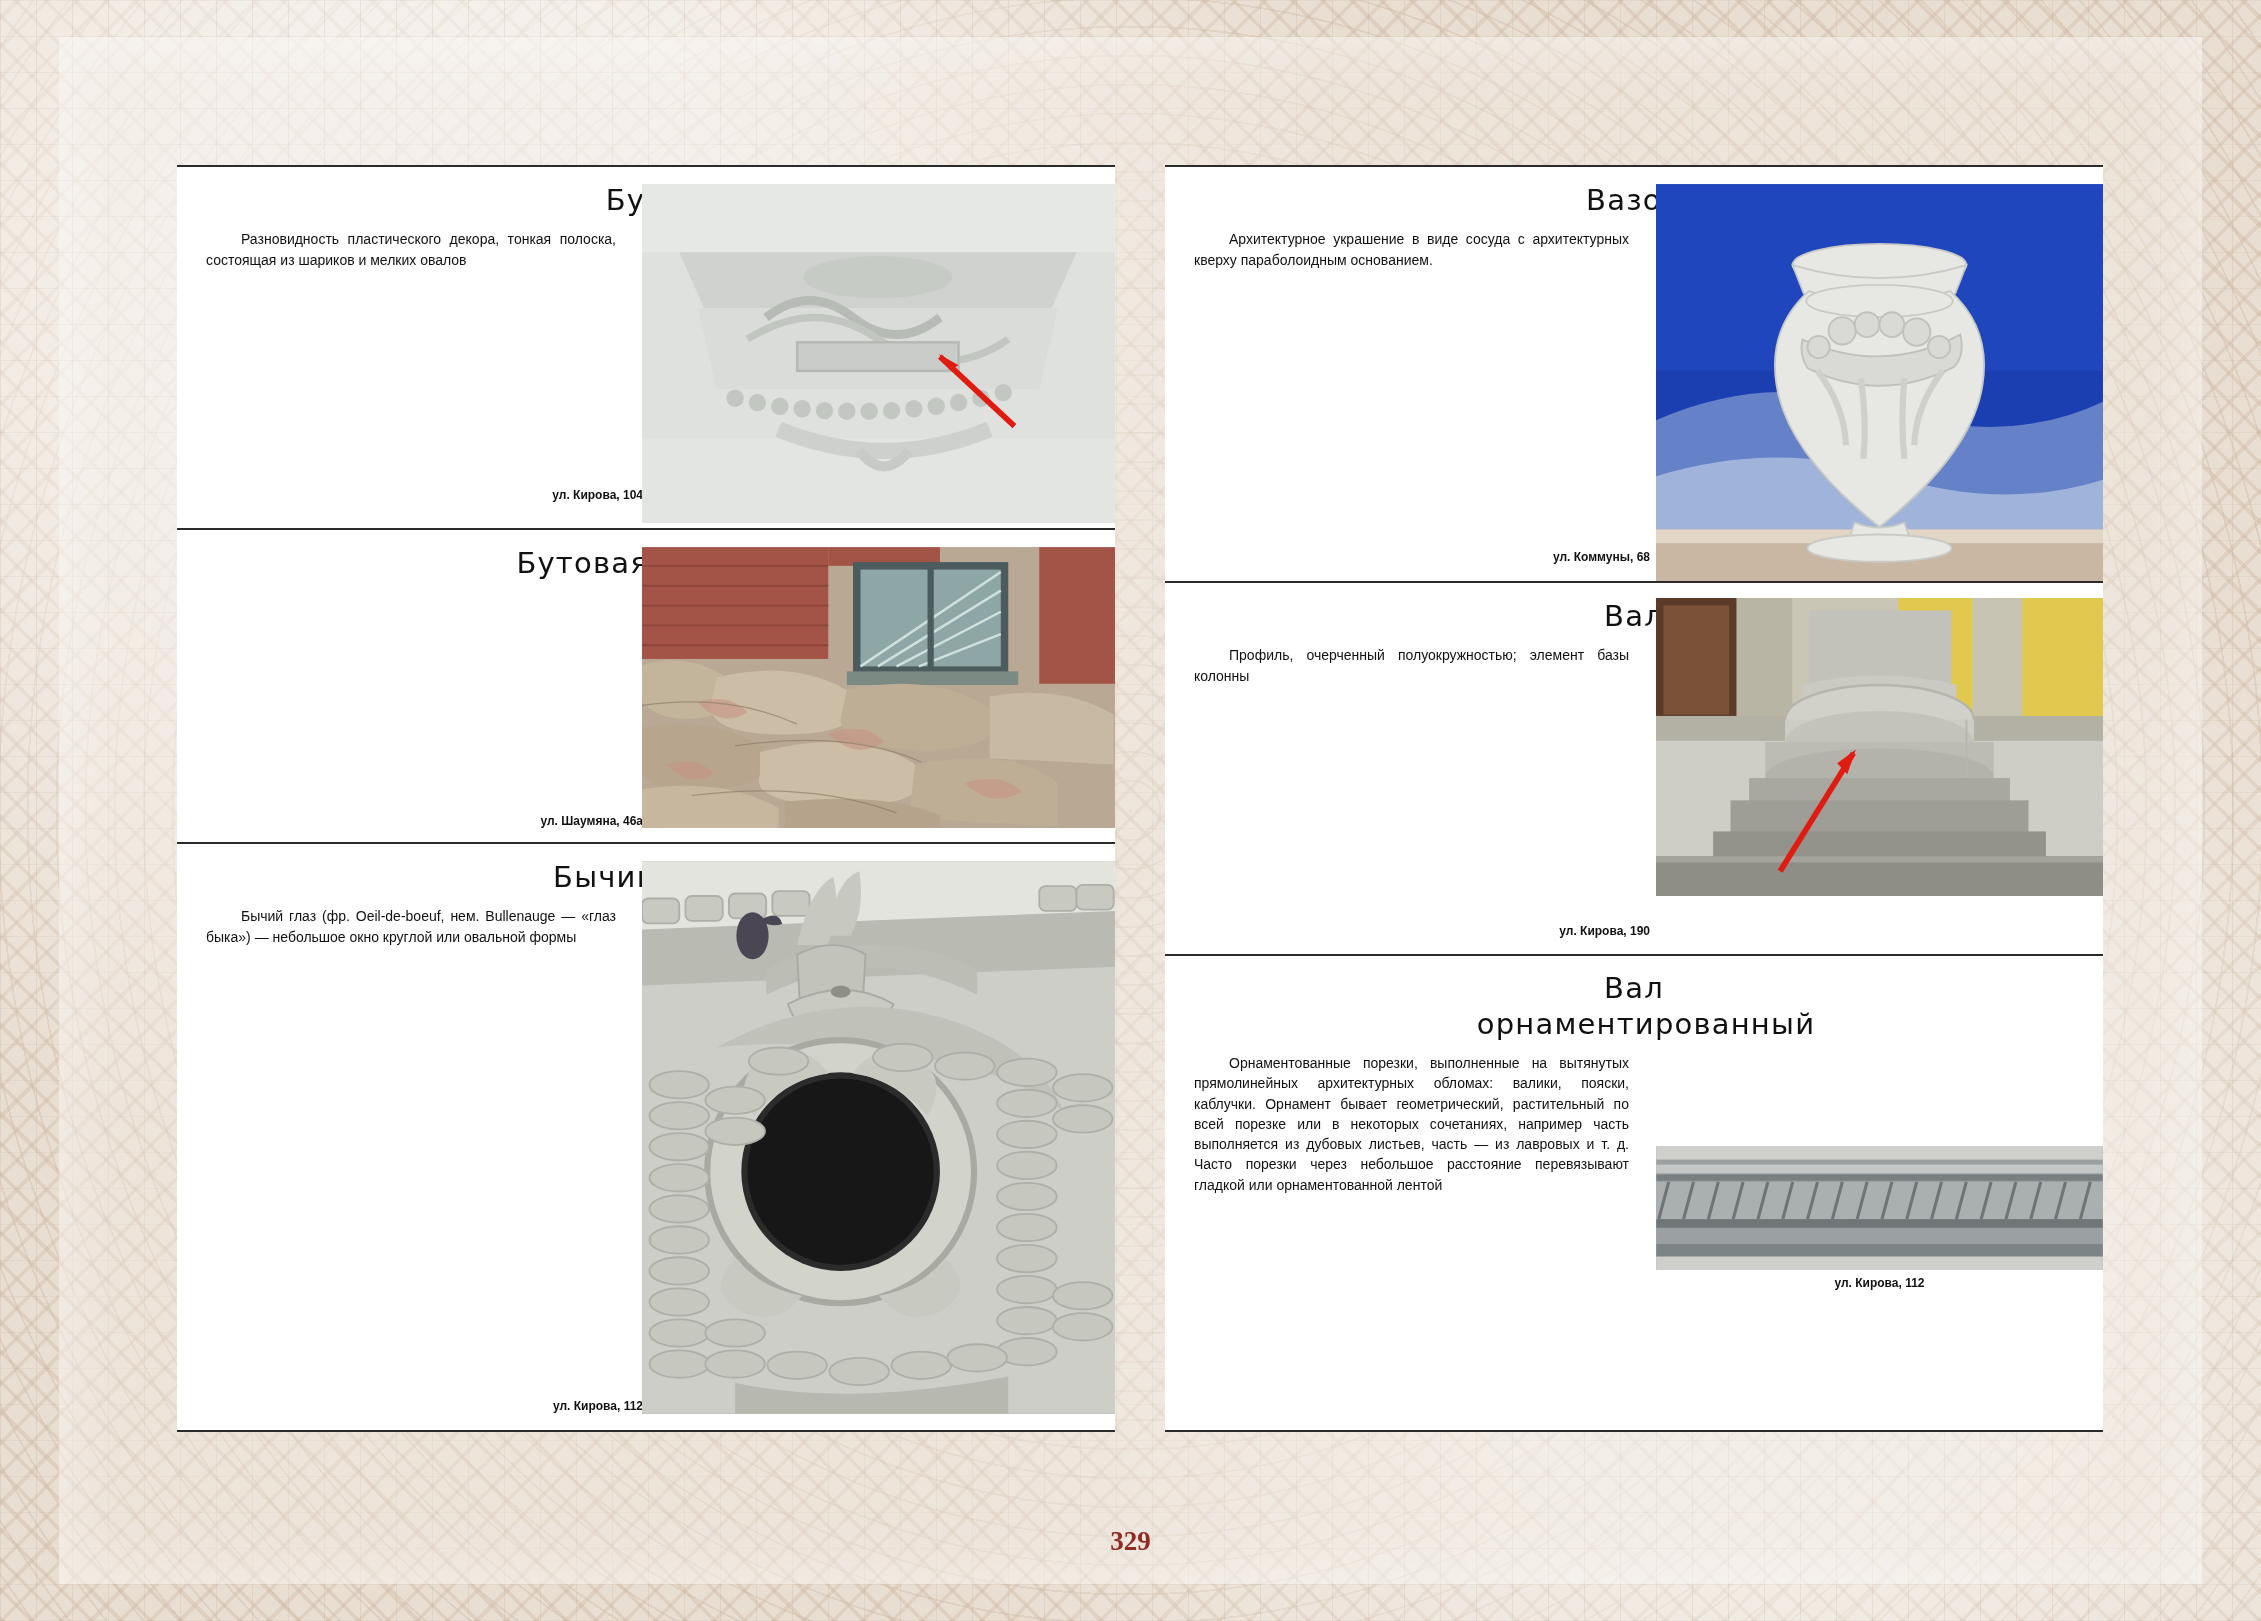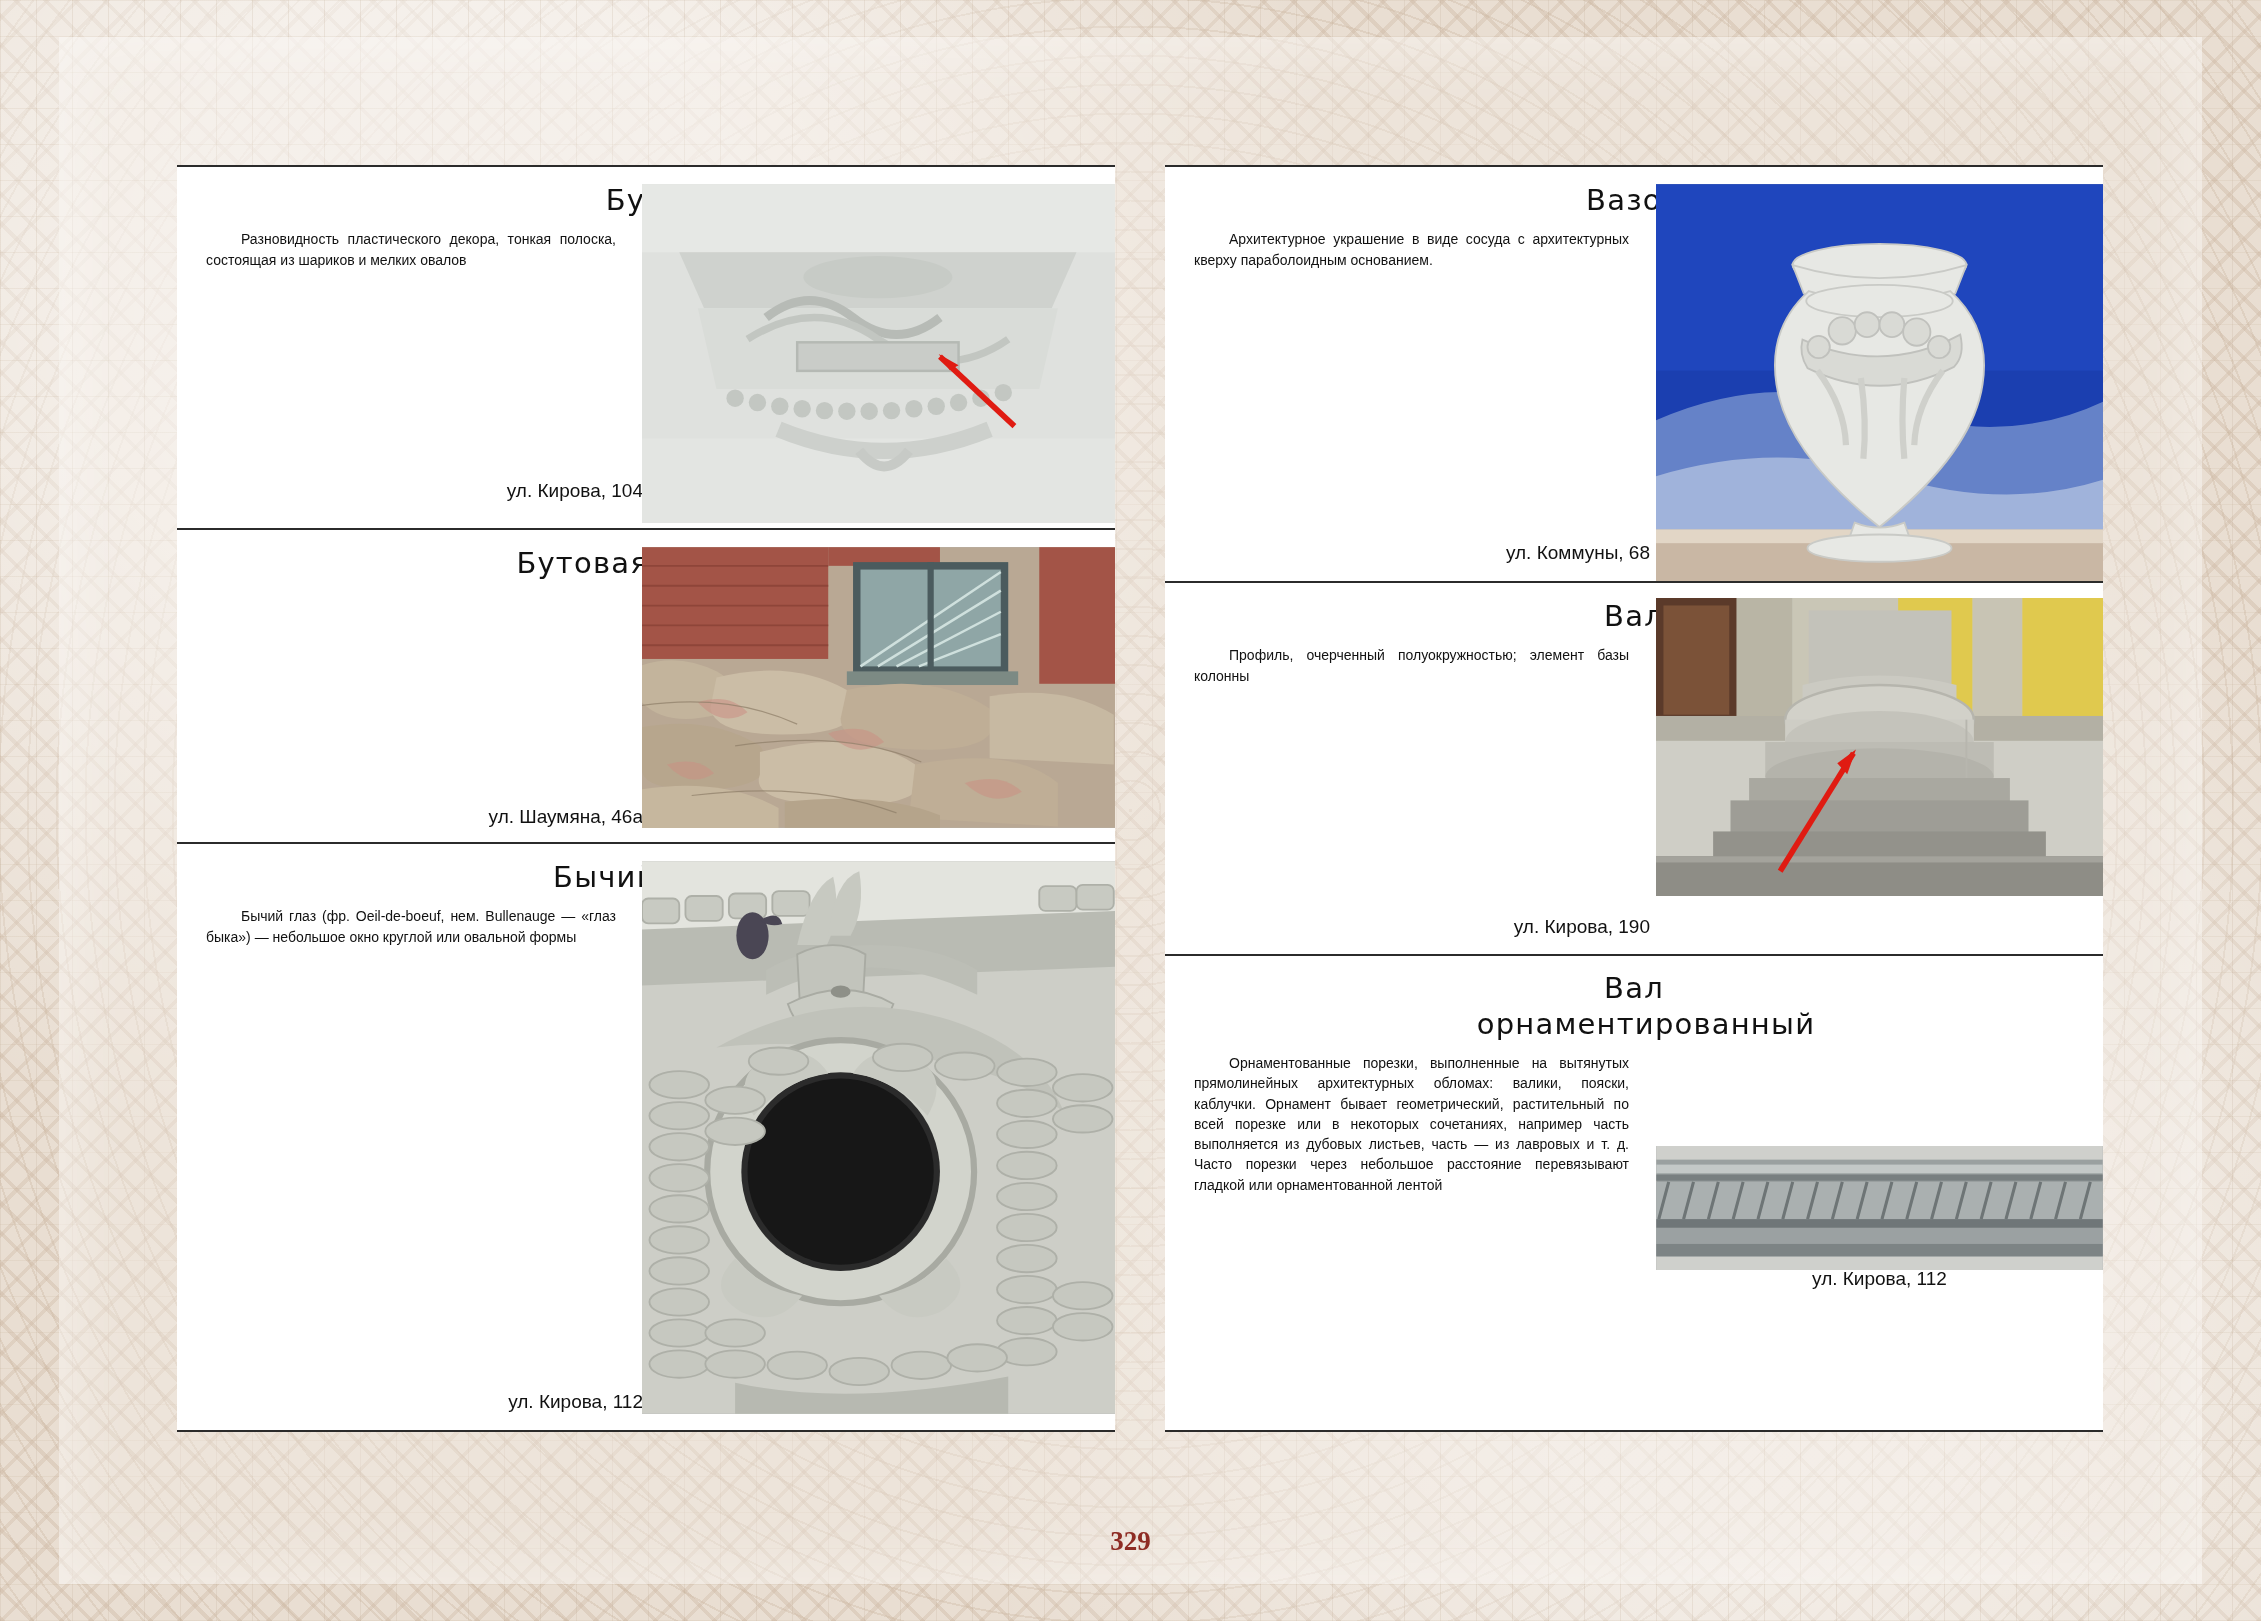--- a/index.html
+++ b/index.html
@@ -92,22 +92,23 @@
     color: #111;
     text-align: justify;
     text-indent: 35px;
     padding: 8.7px 13.7px 0 29px;
     font-family: "Liberation Sans", sans-serif;
   }
   .addr {
     position: absolute;
     right: 16px;
     bottom: 10px;
-    font-size: 19px;
+    font-size: 12px;
     color: #111;
+    font-weight: bold;
   }
 
   .photo {
     position: absolute;
     overflow: hidden;
     background: #b9b9b9;
   }
   .photo svg { display: block; }
 
   

